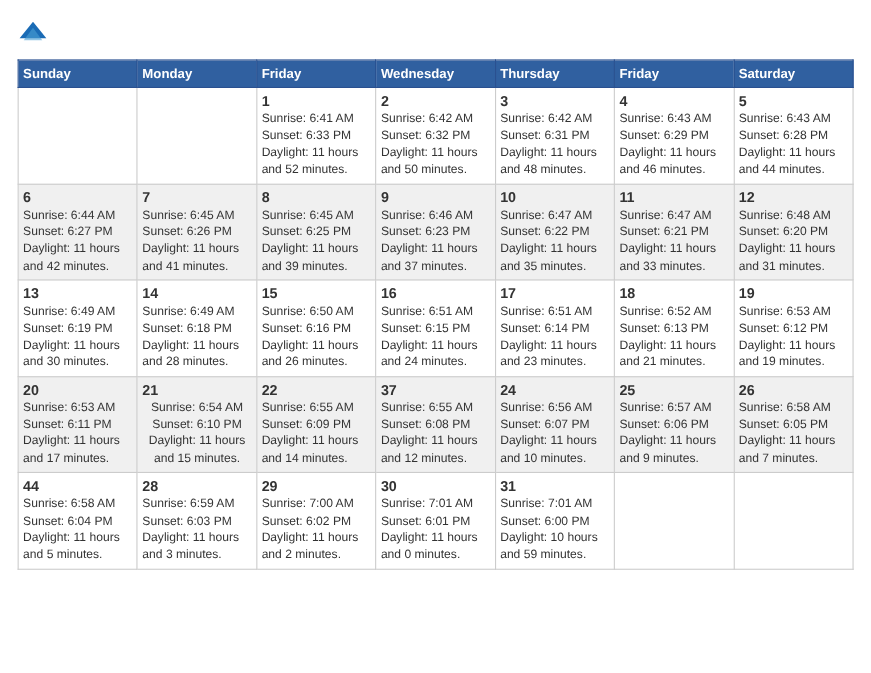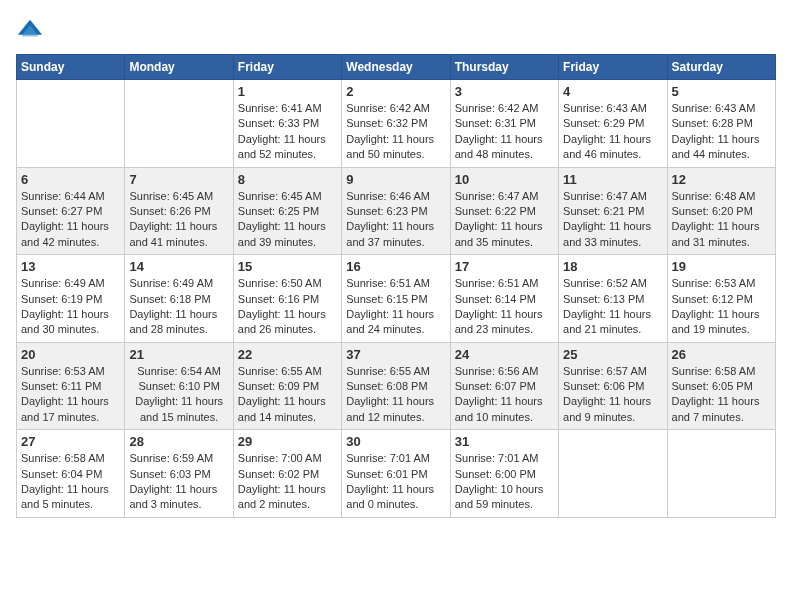--- a/index.html
+++ b/index.html
@@ -293,21 +293,21 @@
         </td>
         <td>
           <span class="day-number">26</span>
           <div class="day-info" style="white-space: pre-line;">Sunrise: 6:58 AM
 Sunset: 6:05 PM
 Daylight: 11 hours and 7 minutes.</div>
         </td>
       </tr>
       <tr>
         <td>
-          <span class="day-number">27</span>
+          <span class="day-number">44</span>
           <div class="day-info" style="white-space: pre-line;">Sunrise: 6:58 AM
 Sunset: 6:04 PM
 Daylight: 11 hours and 5 minutes.</div>
         </td>
         <td>
           <span class="day-number">28</span>
           <div class="day-info" style="white-space: pre-line;">Sunrise: 6:59 AM
 Sunset: 6:03 PM
 Daylight: 11 hours and 3 minutes.</div>
         </td>

